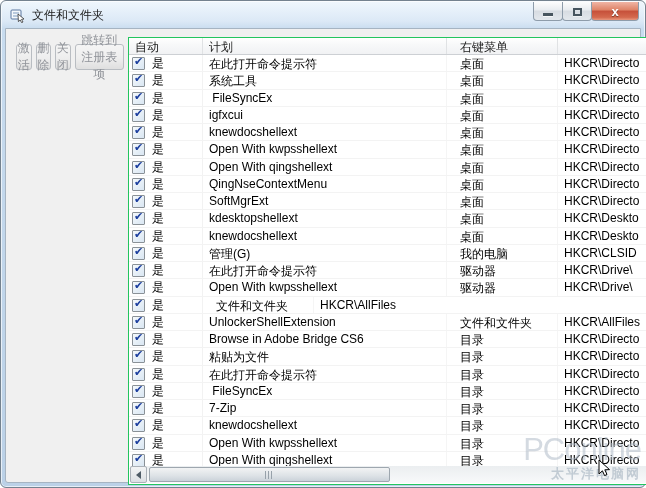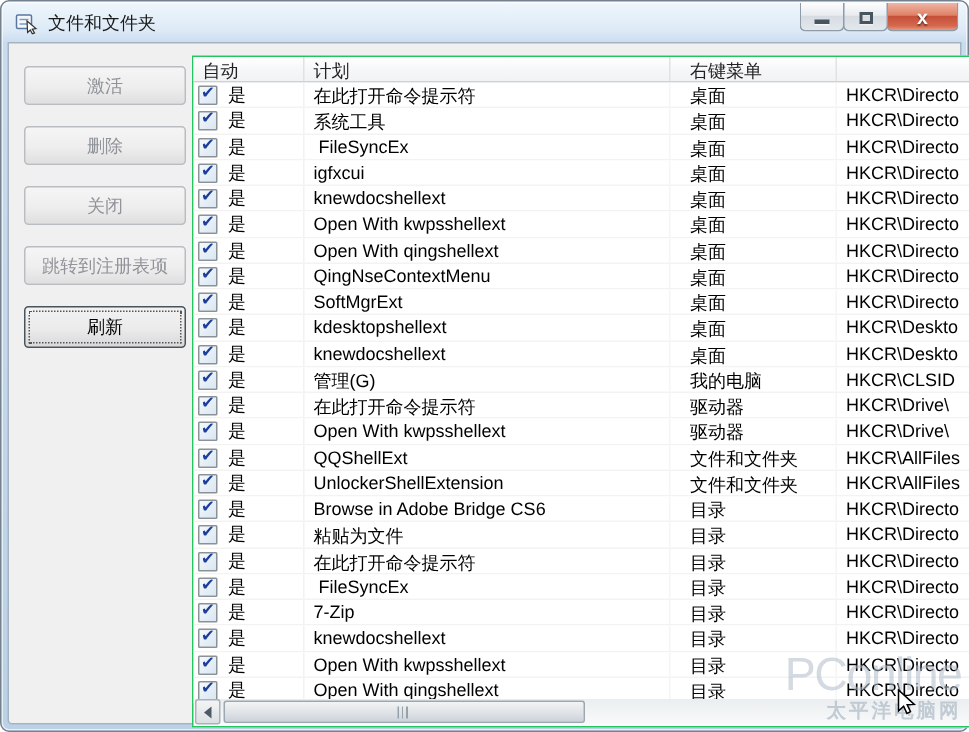--- a/index.html
+++ b/index.html
@@ -19,21 +19,21 @@
           display:flex; align-items:center; justify-content:center; }
   .wbtn.minmax { width:30px; background:linear-gradient(180deg,#FDFDFD,#E8ECF0 45%,#D7DCE2 50%,#E3E8ED); }
   .wbtn.close  { width:48px; background:linear-gradient(180deg,#F0B5A5,#DE8266 45%,#C6503A 50%,#D4694E 85%,#E8987F); }
   .glyph-min { width:10px; height:3px; background:#47555F; margin-top:7px; box-shadow:0 1px 0 rgba(255,255,255,.7); }
   .glyph-max { width:9px; height:8px; border:2px solid #47555F; margin-top:1px; box-shadow:0 1px 0 rgba(255,255,255,.5); }
   .glyph-x { color:#fff; font-size:13px; font-weight:bold; text-shadow:0 1px 1px rgba(0,0,0,.45); line-height:17px; }
   
   .client { position:absolute; left:4px; right:4px; top:27px; bottom:4px;
             background:#F0F0F0; border:1px solid #A6B4C2; border-radius:0 0 3px 3px; }
   
-  .sidebar { position:absolute; left:10px; top:15px; width:108px; display:flex; flex-direction:column; gap:14px; }
+  .sidebar { position:absolute; left:10px; top:15px; width:108px; display:flex; gap:4px; }
   .sbtn { height:26px; border:1px solid #B9BDC2; border-radius:3px;
           background:linear-gradient(180deg,#F5F5F5,#EEEEEE 55%,#DFDFDF);
           font-size:12px; color:#909399; display:flex; align-items:center; justify-content:center;
           font-family:"Liberation Sans","DejaVu Sans",sans-serif; }
   .sbtn.enabled { color:#000; border:1px solid #49535C; height:28px;
           outline:1px dotted #555; outline-offset:-4px;
           background:linear-gradient(180deg,#F2F2F2,#EBEBEB 55%,#D9D9D9); }
   
   .list { position:absolute; left:122px; top:8px; width:585px; height:448px;
           background:#fff; border:1px solid #22c55e; }
@@ -110,21 +110,20 @@
     </div>
   </div>
 
   <div class="client">
 
     <div class="sidebar">
       <button class="sbtn">激活</button>
       <button class="sbtn">删除</button>
       <button class="sbtn">关闭</button>
       <button class="sbtn">跳转到注册表项</button>
-      <button class="sbtn enabled">刷新</button>
     </div>
 
     <div class="list">
       <div class="lheader">
         <div class="hcell hc1">自动</div>
         <div class="hcell hc2">计划</div>
         <div class="hcell hc3">右键菜单</div>
       </div>
 
       <div class="rows">
@@ -252,21 +251,20 @@
           </div>
           <div class="cell c2">Open With kwpsshellext</div>
           <div class="cell c3">驱动器</div>
           <div class="cell c4">HKCR\Drive\</div>
         </div>
           <div class="row">
           <div class="cell c1">
             <span class="cb"></span>
             <span>是</span>
           </div>
-          <div class="cell c2">QQShellExt</div>
           <div class="cell c3">文件和文件夹</div>
           <div class="cell c4">HKCR\AllFiles</div>
         </div>
           <div class="row">
           <div class="cell c1">
             <span class="cb"></span>
             <span>是</span>
           </div>
           <div class="cell c2">UnlockerShellExtension</div>
           <div class="cell c3">文件和文件夹</div>

